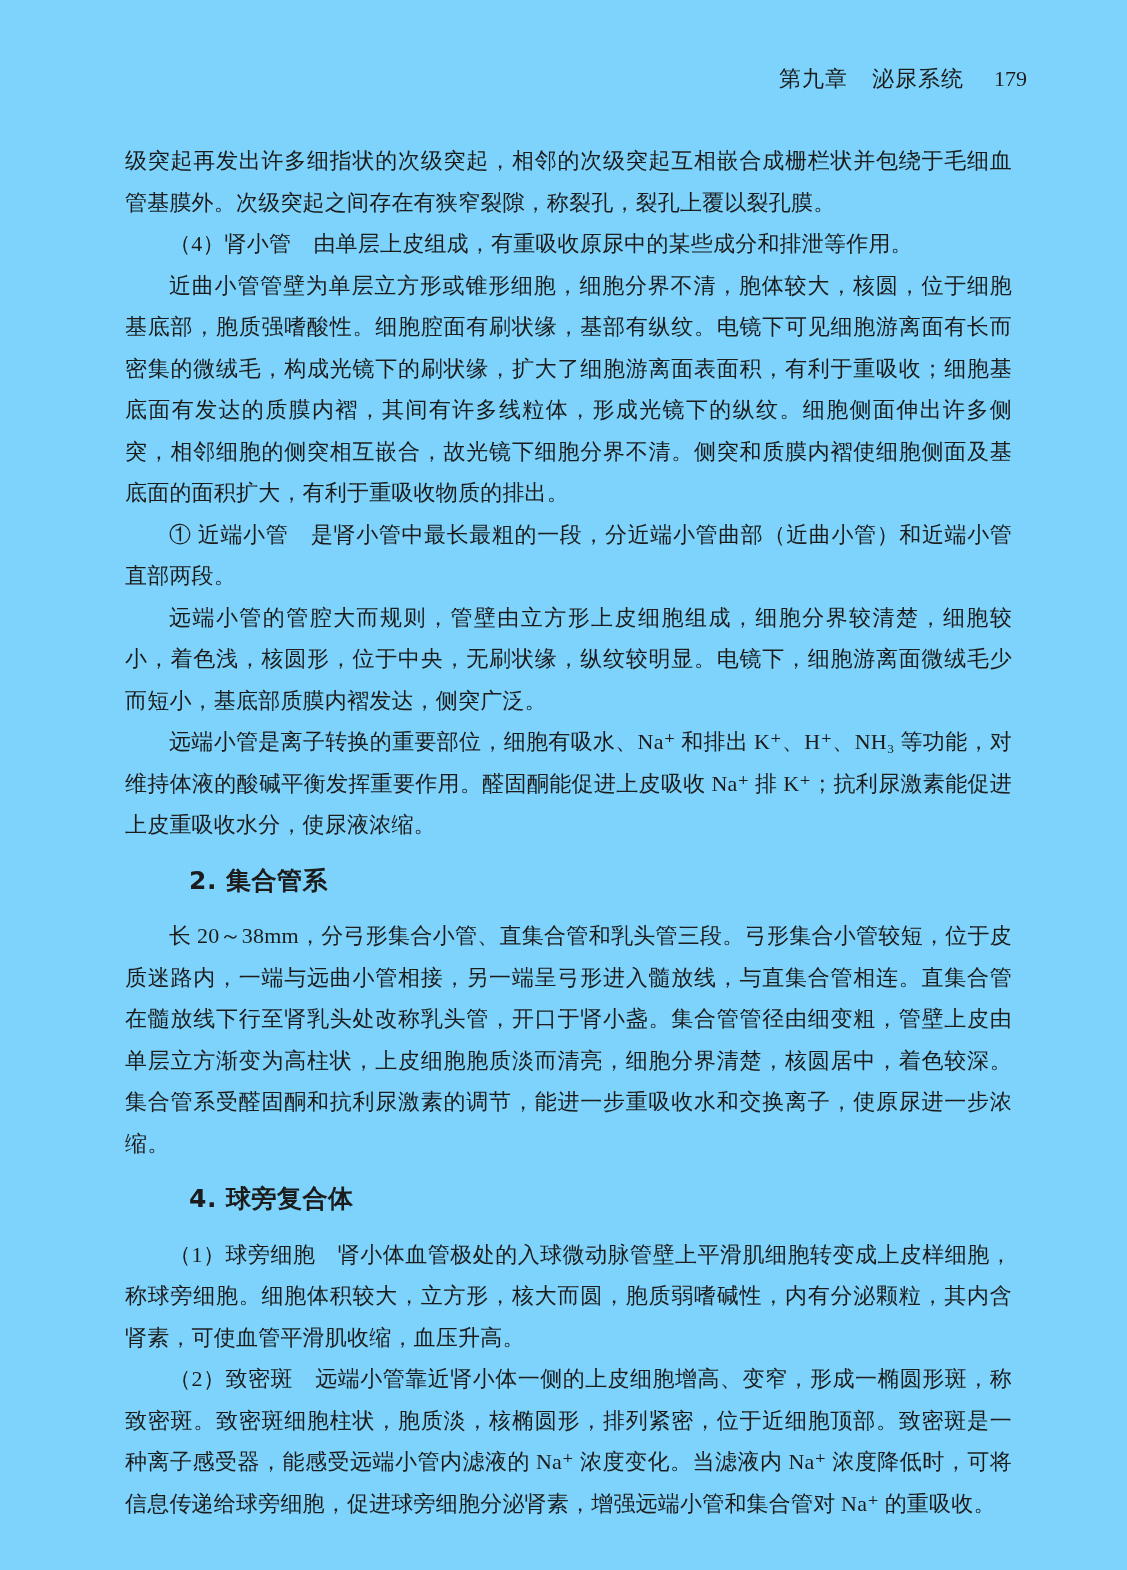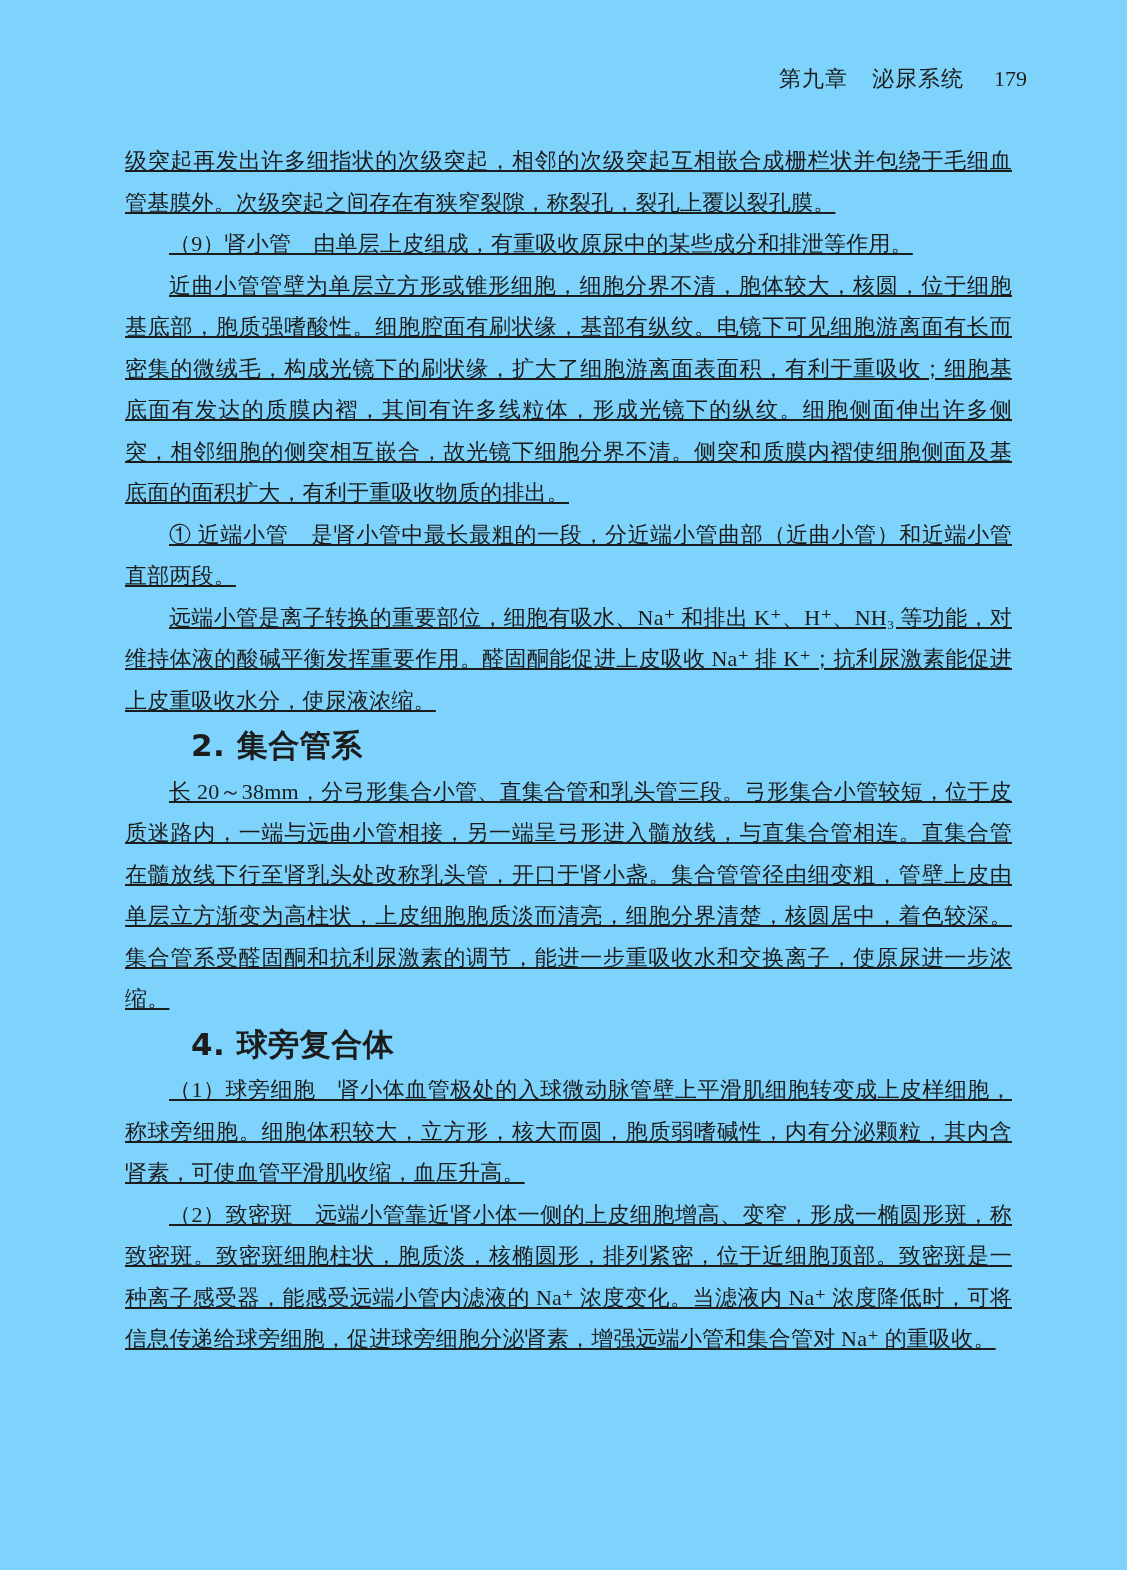--- a/index.html
+++ b/index.html
@@ -35,47 +35,47 @@
     left: 125px;
     width: 887px;
   }
   .para {
     margin: 0;
     font-size: 22px;
     line-height: 41.5px;
     text-align: justify;
     text-indent: 2em;
     letter-spacing: 0.2px;
-    text-decoration: underline;
   }
   .para.no-indent { text-indent: 0; }
   .heading-num {
-    margin: 4px;
+    margin: 14px;
     font-family: "DejaVu Sans", "Liberation Sans", sans-serif;
     font-weight: 700;
-    font-size: 31px;
+    font-size: 25px;
     line-height: 41.5px;
     text-indent: 2em;
     letter-spacing: 0.5px;
   }
 </style>
 </head>
 <body>
 
 <div class="page">
 
   <div class="running-header">
     <span class="chapter">第九章</span><span class="section-title">泌尿系统</span><span class="page-number">179</span>
   </div>
 
   <div class="page-body">
     <p class="para no-indent">级突起再发出许多细指状的次级突起，相邻的次级突起互相嵌合成栅栏状并包绕于毛细血管基膜外。次级突起之间存在有狭窄裂隙，称裂孔，裂孔上覆以裂孔膜。</p>
-    <p class="para">（9）肾小管　由单层上皮组成，有重吸收原尿中的某些成分和排泄等作用。</p>
+    <p class="para">（4）肾小管　由单层上皮组成，有重吸收原尿中的某些成分和排泄等作用。</p>
     <p class="para">近曲小管管壁为单层立方形或锥形细胞，细胞分界不清，胞体较大，核圆，位于细胞基底部，胞质强嗜酸性。细胞腔面有刷状缘，基部有纵纹。电镜下可见细胞游离面有长而密集的微绒毛，构成光镜下的刷状缘，扩大了细胞游离面表面积，有利于重吸收；细胞基底面有发达的质膜内褶，其间有许多线粒体，形成光镜下的纵纹。细胞侧面伸出许多侧突，相邻细胞的侧突相互嵌合，故光镜下细胞分界不清。侧突和质膜内褶使细胞侧面及基底面的面积扩大，有利于重吸收物质的排出。</p>
     <p class="para">① 近端小管　是肾小管中最长最粗的一段，分近端小管曲部（近曲小管）和近端小管直部两段。</p>
+    <p class="para">远端小管的管腔大而规则，管壁由立方形上皮细胞组成，细胞分界较清楚，细胞较小，着色浅，核圆形，位于中央，无刷状缘，纵纹较明显。电镜下，细胞游离面微绒毛少而短小，基底部质膜内褶发达，侧突广泛。</p>
     <p class="para">远端小管是离子转换的重要部位，细胞有吸水、Na⁺ 和排出 K⁺、H⁺、NH₃ 等功能，对维持体液的酸碱平衡发挥重要作用。醛固酮能促进上皮吸收 Na⁺ 排 K⁺；抗利尿激素能促进上皮重吸收水分，使尿液浓缩。</p>
     <p class="heading-num">2. 集合管系</p>
     <p class="para">长 20～38mm，分弓形集合小管、直集合管和乳头管三段。弓形集合小管较短，位于皮质迷路内，一端与远曲小管相接，另一端呈弓形进入髓放线，与直集合管相连。直集合管在髓放线下行至肾乳头处改称乳头管，开口于肾小盏。集合管管径由细变粗，管壁上皮由单层立方渐变为高柱状，上皮细胞胞质淡而清亮，细胞分界清楚，核圆居中，着色较深。集合管系受醛固酮和抗利尿激素的调节，能进一步重吸收水和交换离子，使原尿进一步浓缩。</p>
     <p class="heading-num">4. 球旁复合体</p>
     <p class="para">（1）球旁细胞　肾小体血管极处的入球微动脉管壁上平滑肌细胞转变成上皮样细胞，称球旁细胞。细胞体积较大，立方形，核大而圆，胞质弱嗜碱性，内有分泌颗粒，其内含肾素，可使血管平滑肌收缩，血压升高。</p>
     <p class="para">（2）致密斑　远端小管靠近肾小体一侧的上皮细胞增高、变窄，形成一椭圆形斑，称致密斑。致密斑细胞柱状，胞质淡，核椭圆形，排列紧密，位于近细胞顶部。致密斑是一种离子感受器，能感受远端小管内滤液的 Na⁺ 浓度变化。当滤液内 Na⁺ 浓度降低时，可将信息传递给球旁细胞，促进球旁细胞分泌肾素，增强远端小管和集合管对 Na⁺ 的重吸收。</p>
 
   </div>
 
 </div>

